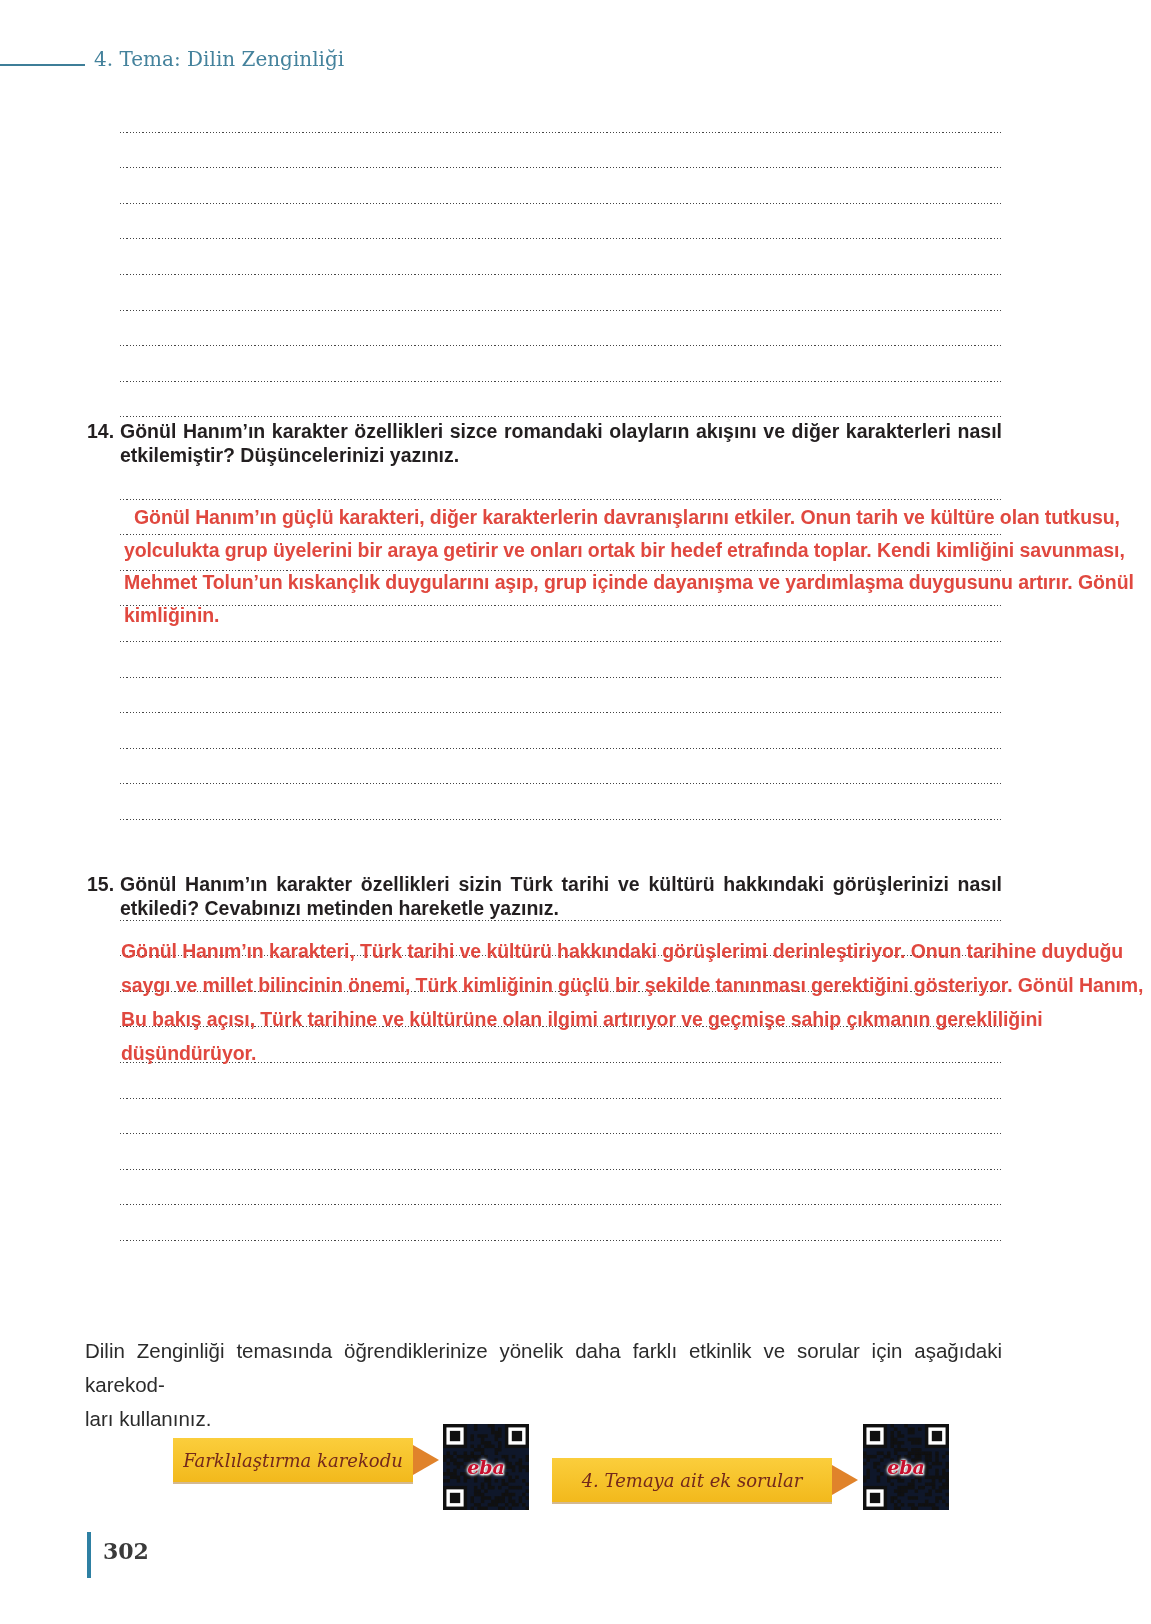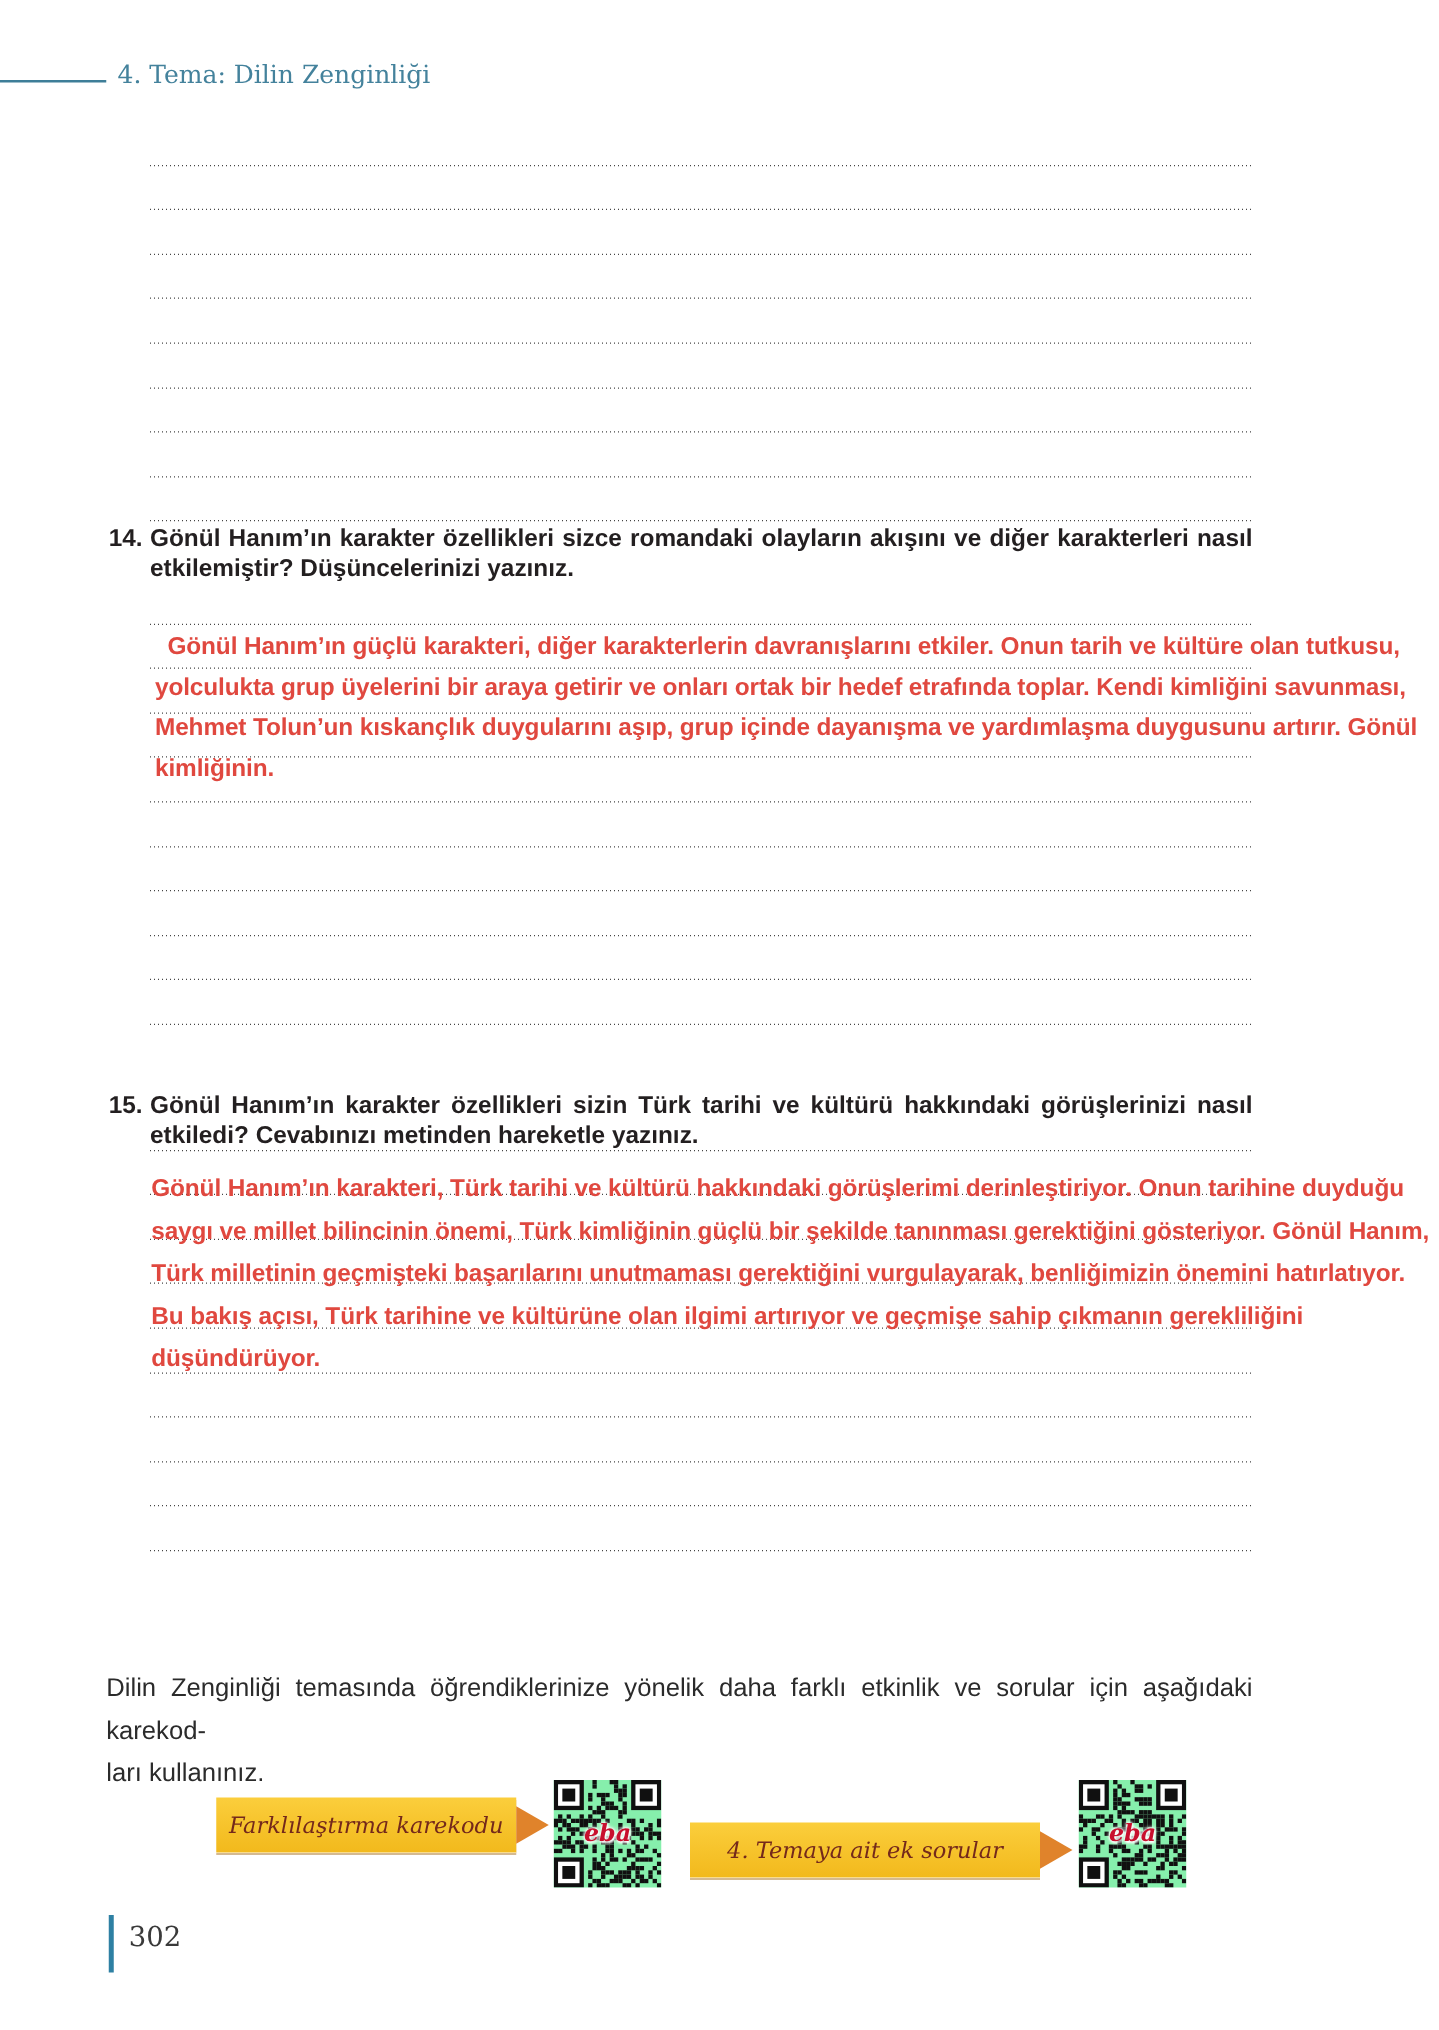--- a/index.html
+++ b/index.html
@@ -43,30 +43,30 @@
     display:flex; align-items:center; justify-content:center;
     font-family:"DejaVu Serif", serif; font-style:italic; font-size:18px; color:#74291B;
     box-shadow:0 2px 0 rgba(160,100,10,.45); }
   .banner .arrow { position:absolute; left:100%; top:50%; transform:translateY(-50%);
     width:0; height:0; border-top:15px solid transparent; border-bottom:15px solid transparent;
     border-left:26px solid #E0832B; }
   #banner1 { left:173px; top:1438px; width:240px; }
   #banner2 { left:552px; top:1438px; width:280px;margin-top:20px; }
 
   
-  .qr { position:absolute; width:86px; height:86px; background:#86efac; }
+  .qr { position:absolute; width:86px; height:86px; background:#0f172a; }
   #qr1 { left:443px; top:1424px; }
   #qr2 { left:863px; top:1424px; }
   .qr-logo { position:absolute; left:50%; top:50%; transform:translate(-50%,-50%); z-index:2;
     font-family:"DejaVu Serif", serif; font-weight:bold; font-style:italic; font-size:19px; color:#C8102E;
     text-shadow:0 0 2px #fff, 0 0 3px #fff, 0 0 4px #fff, 1px 1px 2px #fff; }
 
   
   .page-num-bar { position:absolute; left:87px; top:1532px; width:4px; height:46px; background:#2E80A3; }
-  .page-number { position:absolute; left:103px; top:1538px; font-family:"DejaVu Serif", serif; font-size:22px; color:#3A3A3A; }
+  .page-number { position:absolute; left:103px; top:1538px; font-family:"DejaVu Serif", serif; font-size:22px; color:#3A3A3A;font-weight:bold; }
 </style>
 </head>
 <body>
 
 <div class="page">
 
   <div class="header-rule"></div>
   <div class="header-title">4. Tema: Dilin Zenginliği</div>
 
   <div class="rules" id="rules-top">
@@ -126,21 +126,20 @@
       <div class="rule-row"></div>
       <div class="rule-row"></div>
       <div class="rule-row"></div>
       <div class="rule-row"></div>
       <div class="rule-row"></div>
     </div>
 
   <div class="answer" id="a15">
     <div class="ans-line">Gönül Hanım’ın karakteri, Türk tarihi ve kültürü hakkındaki görüşlerimi derinleştiriyor. Onun tarihine duyduğu</div>
     <div class="ans-line">saygı ve millet bilincinin önemi, Türk kimliğinin güçlü bir şekilde tanınması gerektiğini gösteriyor. Gönül Hanım,</div>
-    <div class="ans-line">Türk milletinin geçmişteki başarılarını unutmaması gerektiğini vurgulayarak, benliğimizin önemini hatırlatıyor.</div>
     <div class="ans-line">Bu bakış açısı, Türk tarihine ve kültürüne olan ilgimi artırıyor ve geçmişe sahip çıkmanın gerekliliğini</div>
     <div class="ans-line">düşündürüyor.</div>
   </div>
 
   <div class="footer-note">
     <div class="n-line just">Dilin Zenginliği temasında öğrendiklerinize yönelik daha farklı etkinlik ve sorular için aşağıdaki karekod-</div>
     <div class="n-line">ları kullanınız.</div>
   </div>
 
   <div class="banner" id="banner1">

